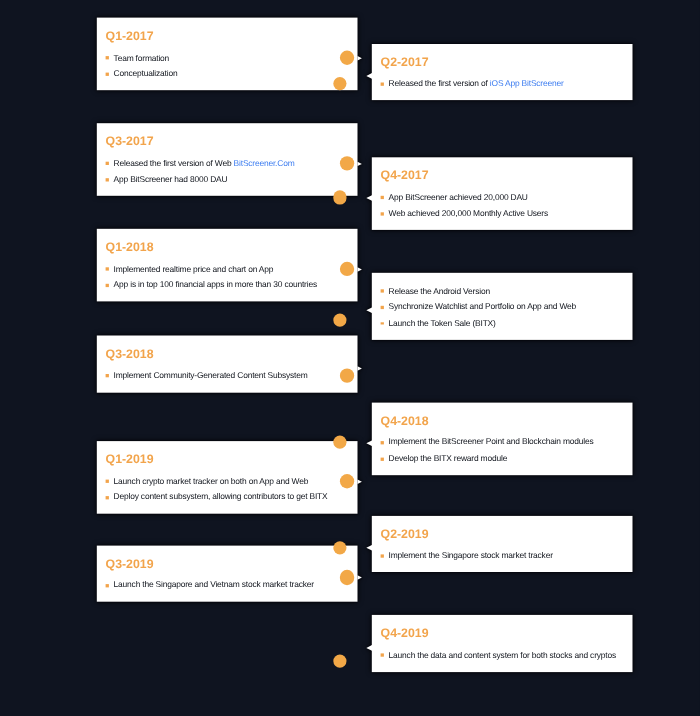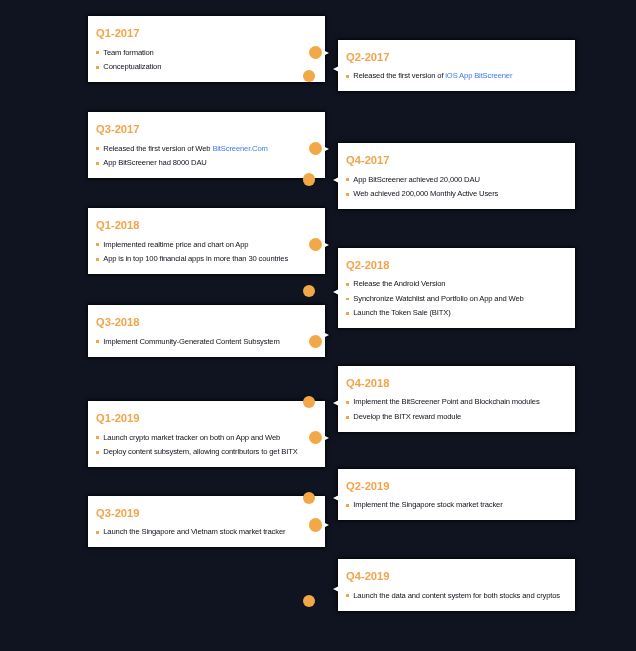--- a/index.html
+++ b/index.html
@@ -115,21 +115,20 @@
       <div class="card-title">Q1-2018</div>
       <ul class="bullets">
         <li><span class="bsq"></span><span>Implemented realtime price and chart on App</span></li>
         <li><span class="bsq"></span><span>App is in top 100 financial apps in more than 30 countries</span></li>
       </ul>
     </div>
   </div>
   <div class="card-wrap right" style="top:247.5px">
     <div class="card">
       <div class="arrow"></div>
-      <div class="card-title">Q2-2018</div>
       <ul class="bullets">
         <li><span class="bsq"></span><span>Release the Android Version</span></li>
         <li><span class="bsq"></span><span>Synchronize Watchlist and Portfolio on App and Web</span></li>
         <li><span class="bsq"></span><span>Launch the Token Sale (BITX)</span></li>
       </ul>
     </div>
   </div>
   <div class="card-wrap left" style="top:305px">
     <div class="card">
       <div class="arrow"></div>

